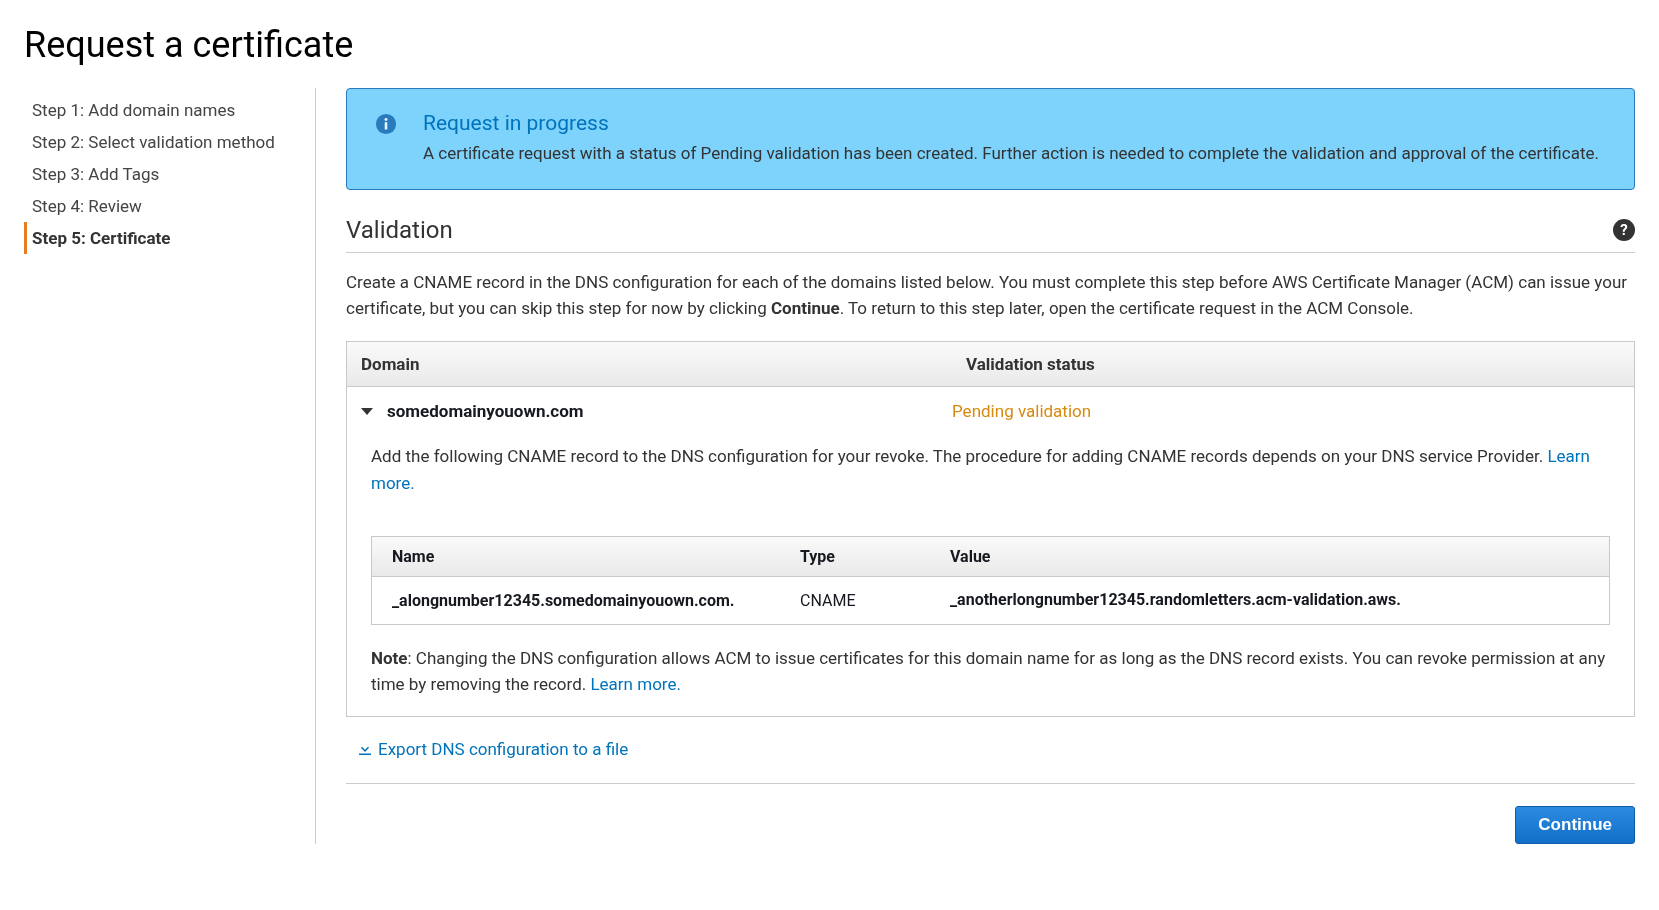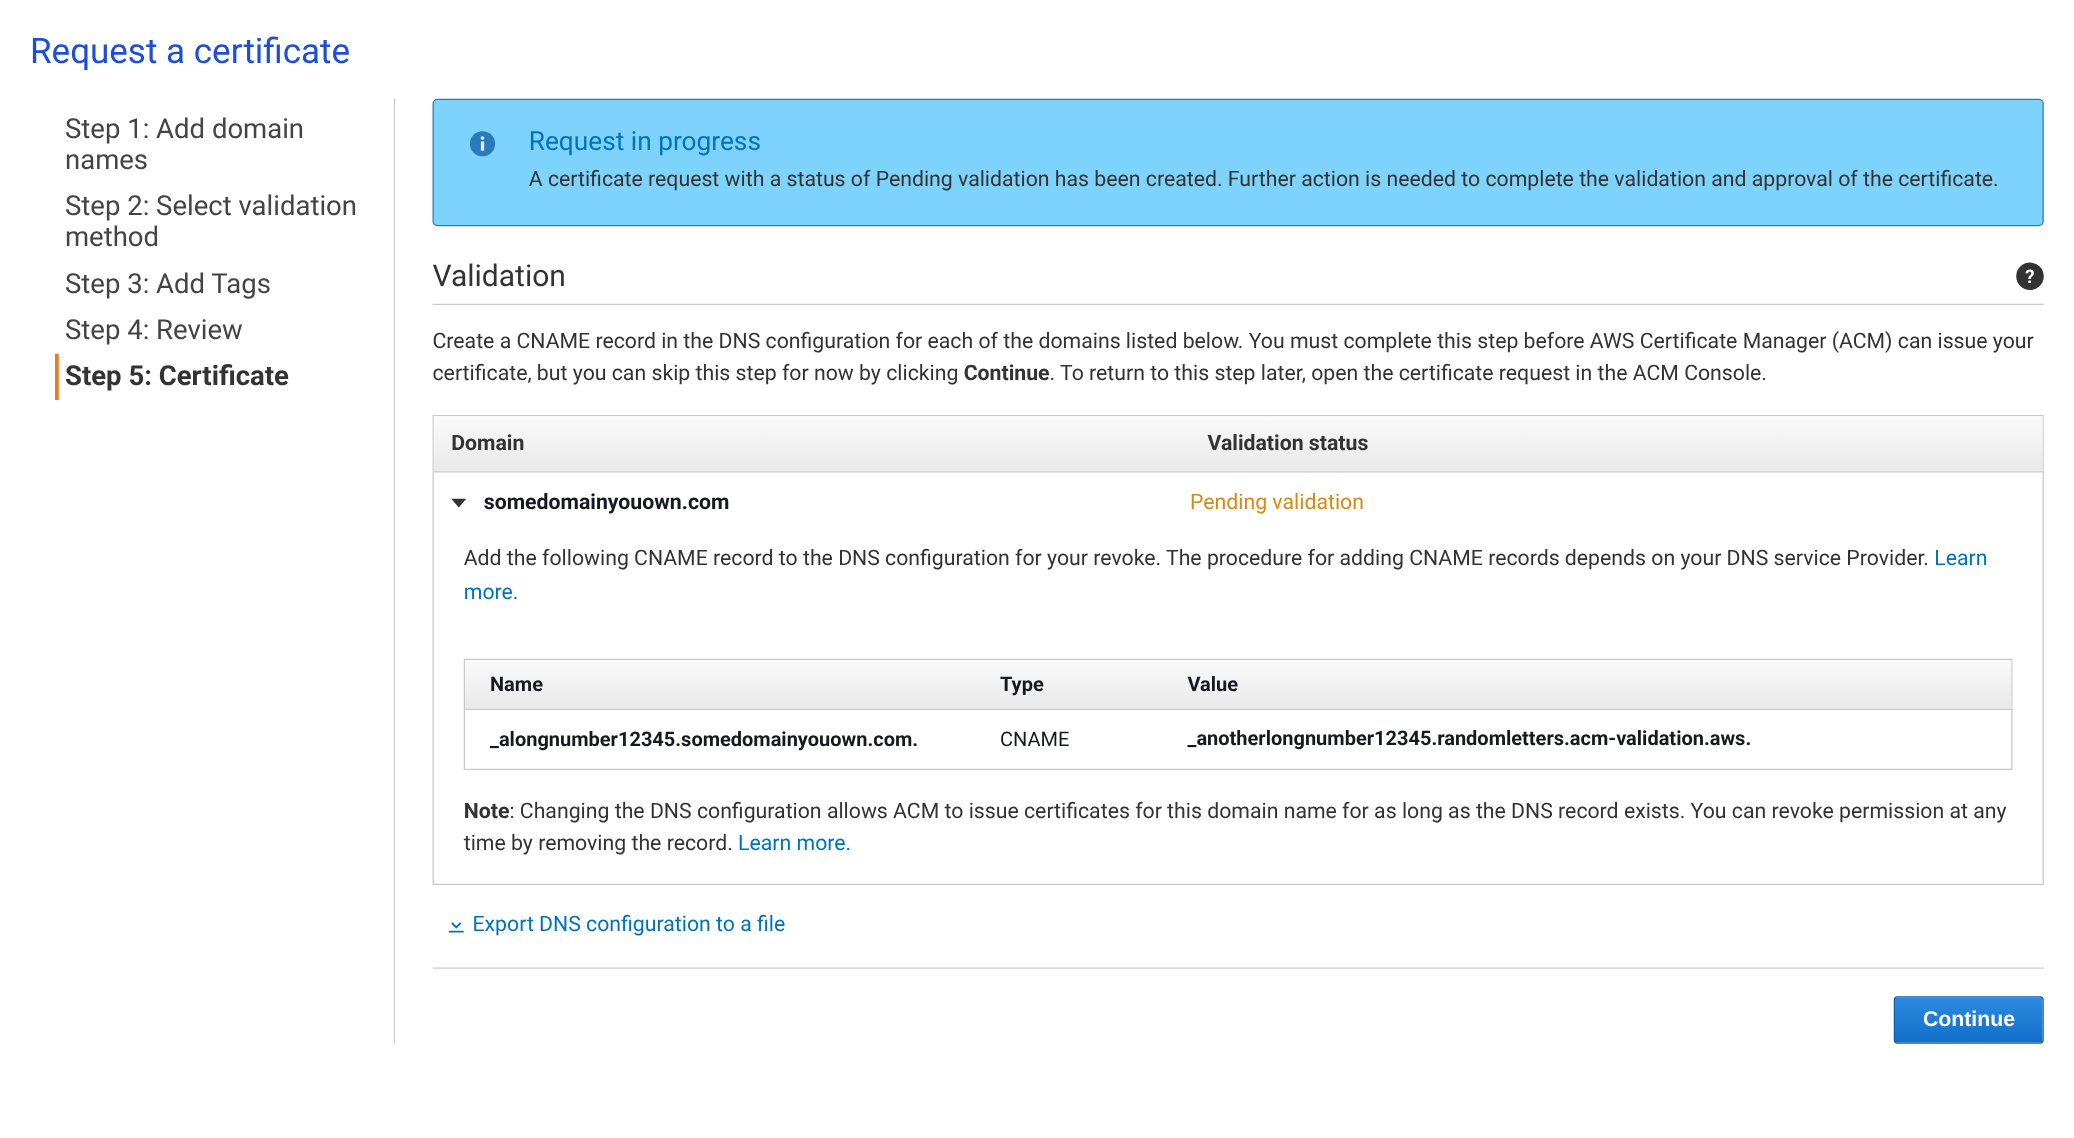--- a/index.html
+++ b/index.html
@@ -8,42 +8,41 @@
     font-family: -apple-system, BlinkMacSystemFont, "Segoe UI", Roboto, "Helvetica Neue", Arial, sans-serif;
     color: #16191f;
     background: #fff;
     font-size: 16px;
   }
   .page {
     width: 1659px;
     padding: 20px 24px 40px 24px;
   }
   .page-title {
-    font-size: 28px;
+    font-size: 36px;
     font-weight: 400;
-    color: #1d4ed8;
+    color: #000000;
     margin: 4px 0 22px 0;
   }
   .layout {
     display: flex;
   }
   .sidebar {
     width: 292px;
     flex: 0 0 292px;
     border-right: 1px solid #ccc;
     padding-right: 12px;
     padding-top: 6px;
   }
   .step {
     display: block;
     padding: 6px 0 6px 8px;
-    font-size: 22px;
+    font-size: 17px;
     color: #444;
     cursor: pointer;
-    margin-left: 20px;
   }
   .step.active {
     font-weight: 700;
     border-left: 3px solid #e77d22;
     padding-left: 5px;
     color: #333;
   }
   .main {
     flex: 1;
     padding-left: 30px;

